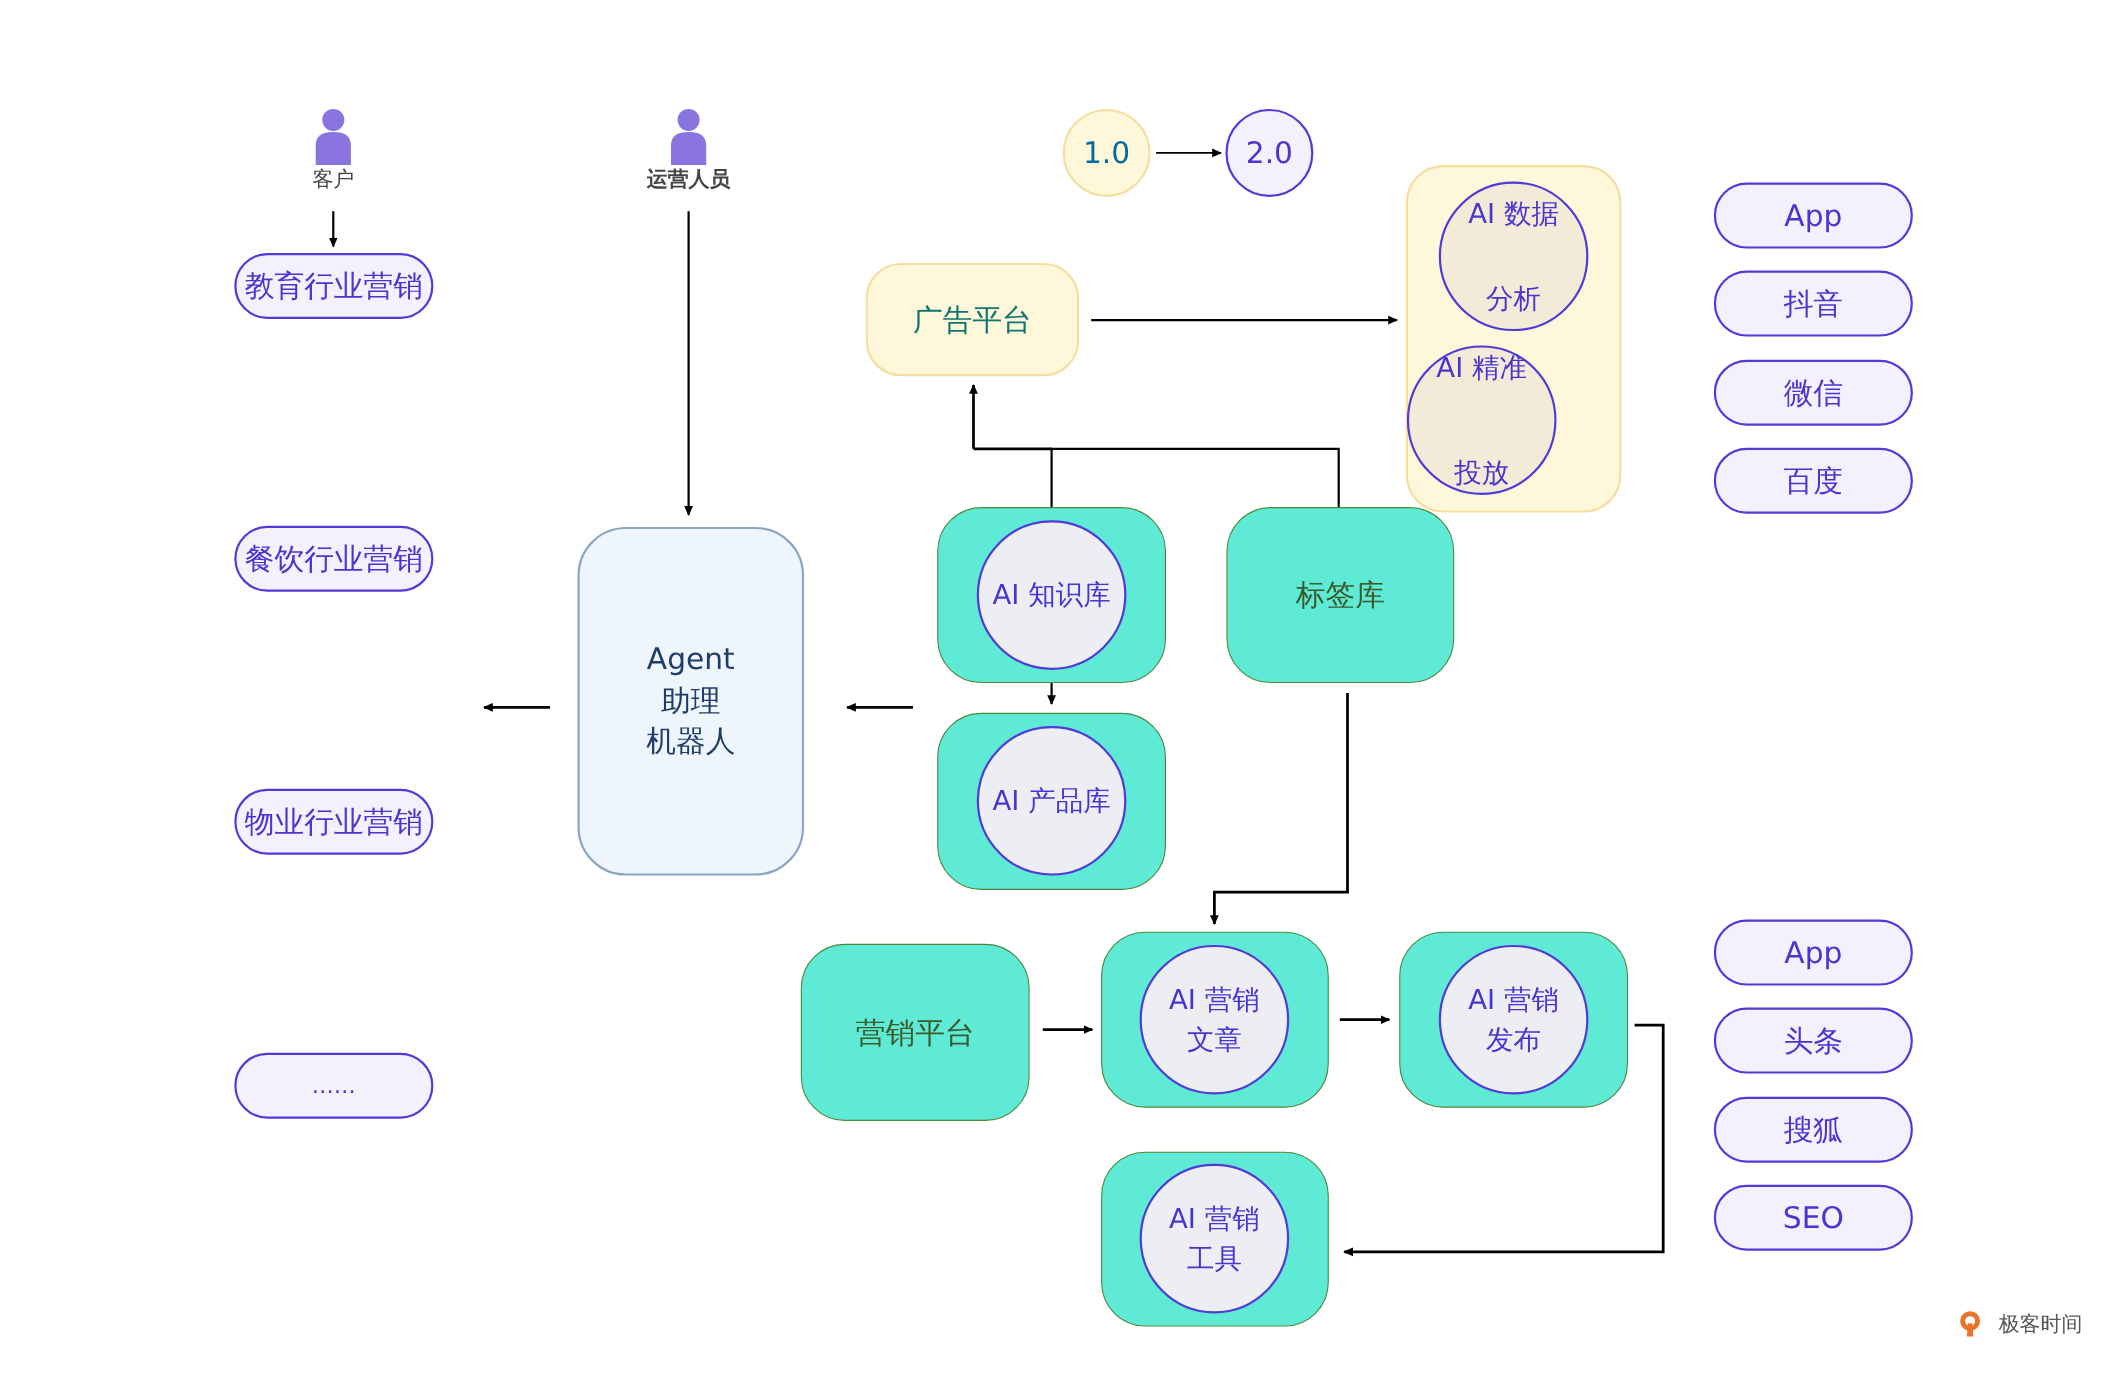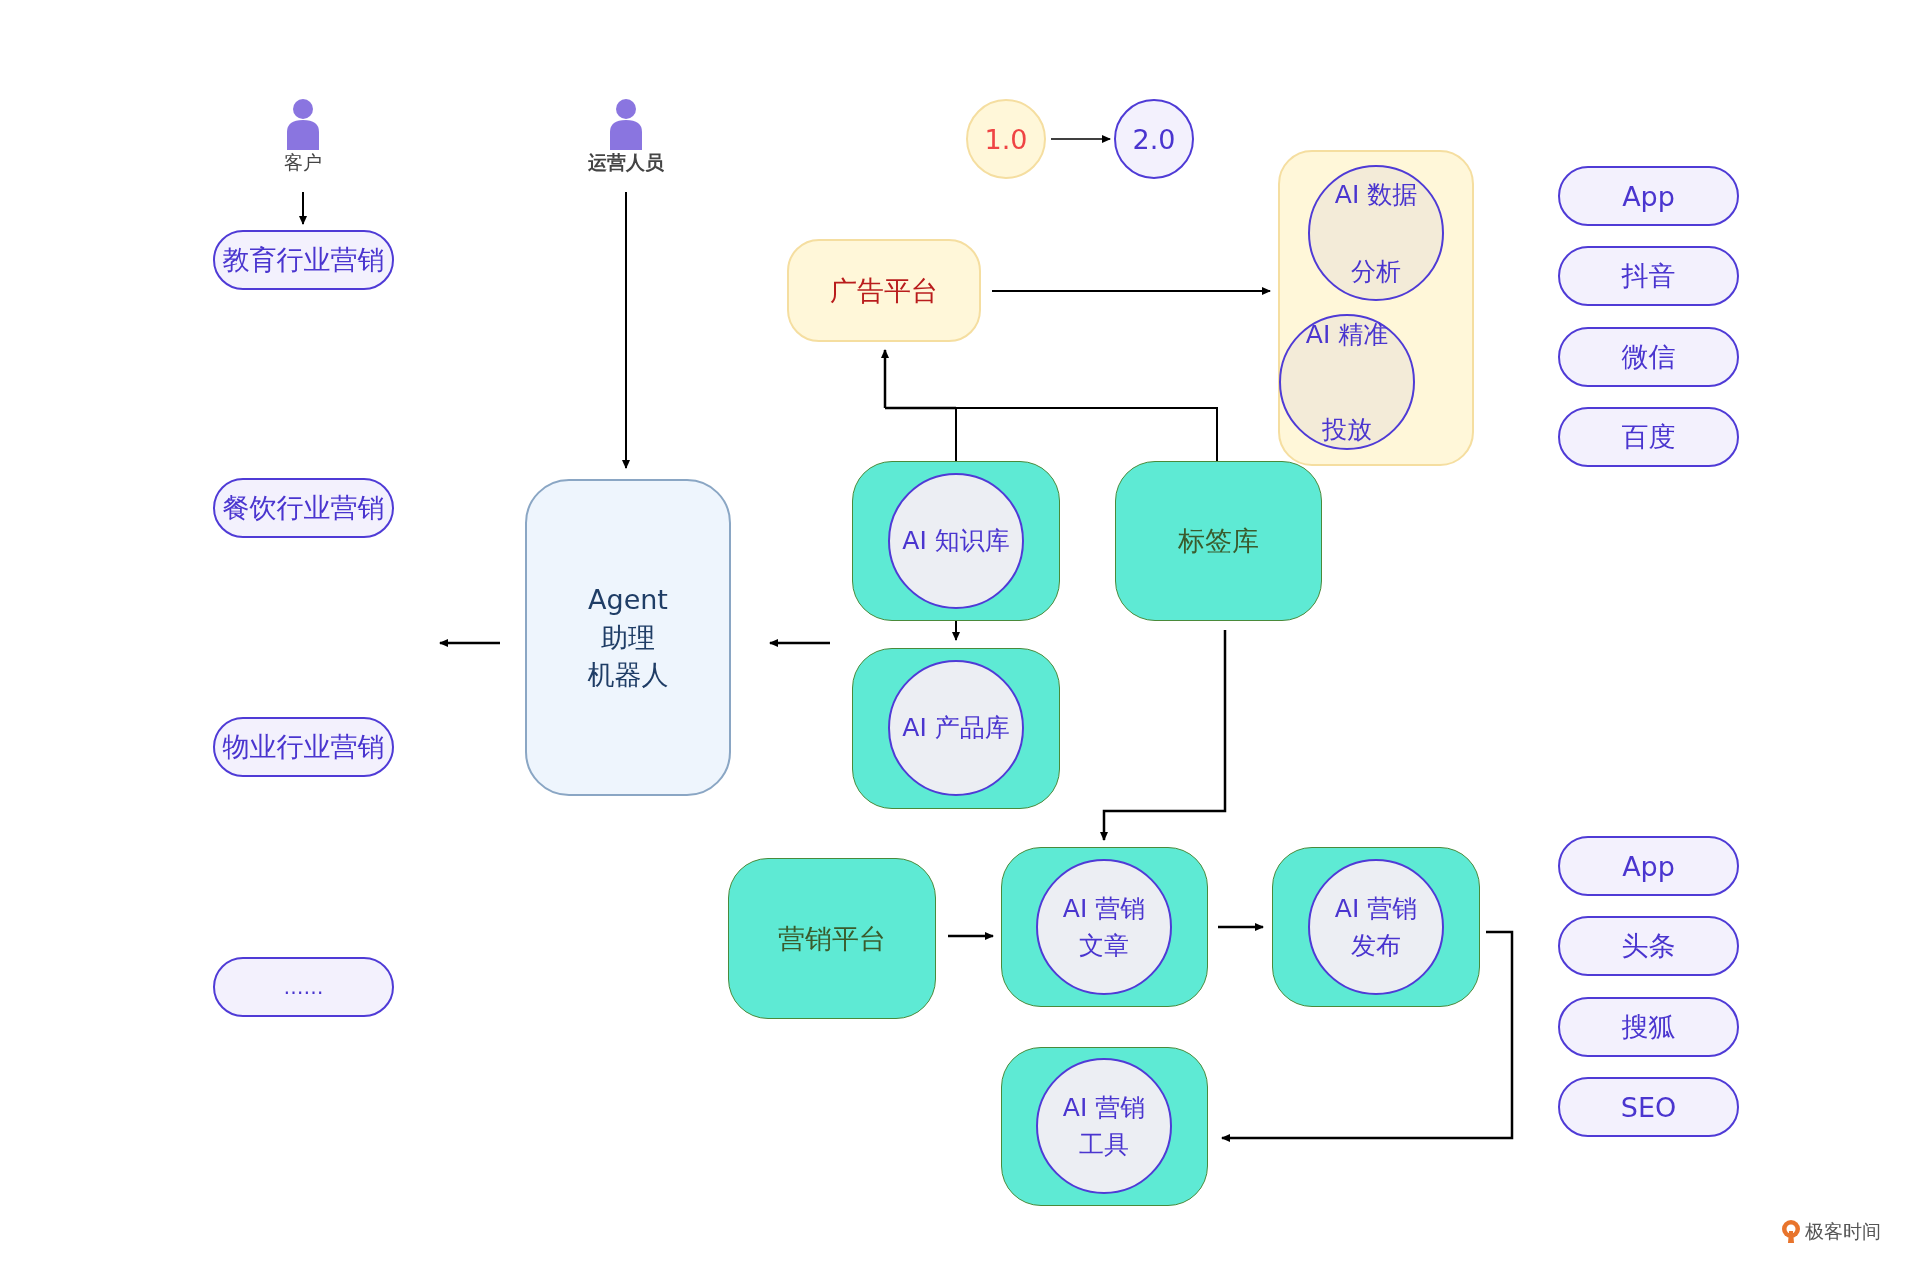--- a/index.html
+++ b/index.html
@@ -61,24 +61,24 @@
 <div class="abs pill center" style="left:213px;top:478px;">餐饮行业营销</div>
 <div class="abs pill center" style="left:213px;top:717px;">物业行业营销</div>
 <div class="abs pill center" style="left:213px;top:957px;font-size:20px;">……</div>
 
 <div class="abs center" style="left:525px;top:479px;width:206px;height:317px;background:#eef5fd;border:2px solid #8aa6c4;border-radius:44px;flex-direction:column;color:#1f3d66;font-size:27px;line-height:1.4;">
   <div>Agent</div>
   <div>助理</div>
   <div>机器人</div>
 </div>
 
-<div class="abs center" style="left:966px;top:99px;width:80px;height:80px;border-radius:50%;background:#fff7d9;border:2px solid #f5dea0;color:#ef4444;font-size:27px;">1.0</div>
+<div class="abs center" style="left:966px;top:99px;width:80px;height:80px;border-radius:50%;background:#fff7d9;border:2px solid #f5dea0;color:#0369a1;font-size:27px;">1.0</div>
 <div class="abs center" style="left:1114px;top:99px;width:80px;height:80px;border-radius:50%;background:#f3f1fd;border:2.5px solid #4f3bd6;color:#4a35cf;font-size:27px;">2.0</div>
 
-<div class="abs center" style="left:787px;top:239px;width:194px;height:103px;background:#fff7d9;border:2px solid #f5dea0;border-radius:32px;color:#b91c1c;font-size:27px;">广告平台</div>
+<div class="abs center" style="left:787px;top:239px;width:194px;height:103px;background:#fff7d9;border:2px solid #f5dea0;border-radius:32px;color:#0f766e;font-size:27px;">广告平台</div>
 
 <div class="abs" style="left:1278px;top:150px;width:196px;height:316px;background:#fff7d9;border:2px solid #f5dea0;border-radius:34px;"></div>
 <div class="abs circle tan center" style="left:1308px;top:165px;width:136px;height:136px;flex-direction:column;">
   <div>AI 数据</div>
   <div>分析</div>
 </div>
 <div class="abs circle tan center" style="left:1279px;top:314px;width:136px;height:136px;flex-direction:column;justify-content:space-between;">
   <div>AI 精准</div>
   <div>投放</div>
 </div>
@@ -114,20 +114,20 @@
 <div class="abs circle gray center" style="left:1036px;top:1058px;width:136px;height:136px;flex-direction:column;">
   <div>AI 营销</div>
   <div>工具</div>
 </div>
 
 <div class="abs pill center" style="left:1558px;top:836px;">App</div>
 <div class="abs pill center" style="left:1558px;top:916px;">头条</div>
 <div class="abs pill center" style="left:1558px;top:997px;">搜狐</div>
 <div class="abs pill center" style="left:1558px;top:1077px;">SEO</div>
 
-<div class="abs" style="left:1780px;top:1218px;height:28px;display:flex;align-items:center;gap:3px;">
+<div class="abs" style="left:1780px;top:1190px;height:28px;display:flex;align-items:center;gap:15px;">
   <svg width="22" height="26" viewBox="0 0 22 26">
     <circle cx="11" cy="10" r="9" fill="#e8742c"></circle>
     <circle cx="11" cy="10" r="4.5" fill="#fff"></circle>
     <path d="M9,12 L13,12 L14,24 L8,24 Z" fill="#e8742c"></path>
   </svg>
   <span style="font-size:19px;color:#555;">极客时间</span>
 </div>
 
 </body></html>

